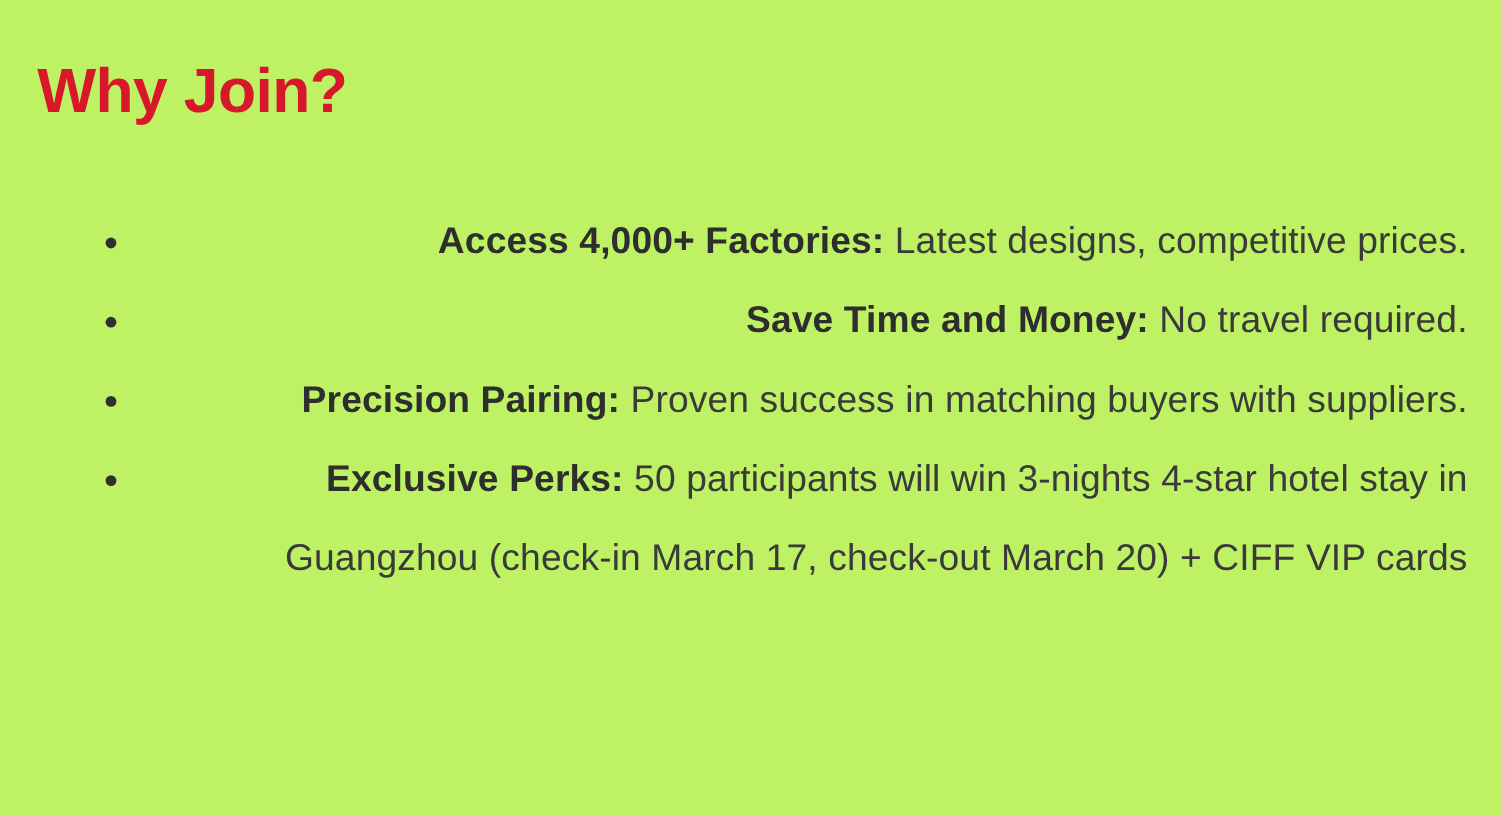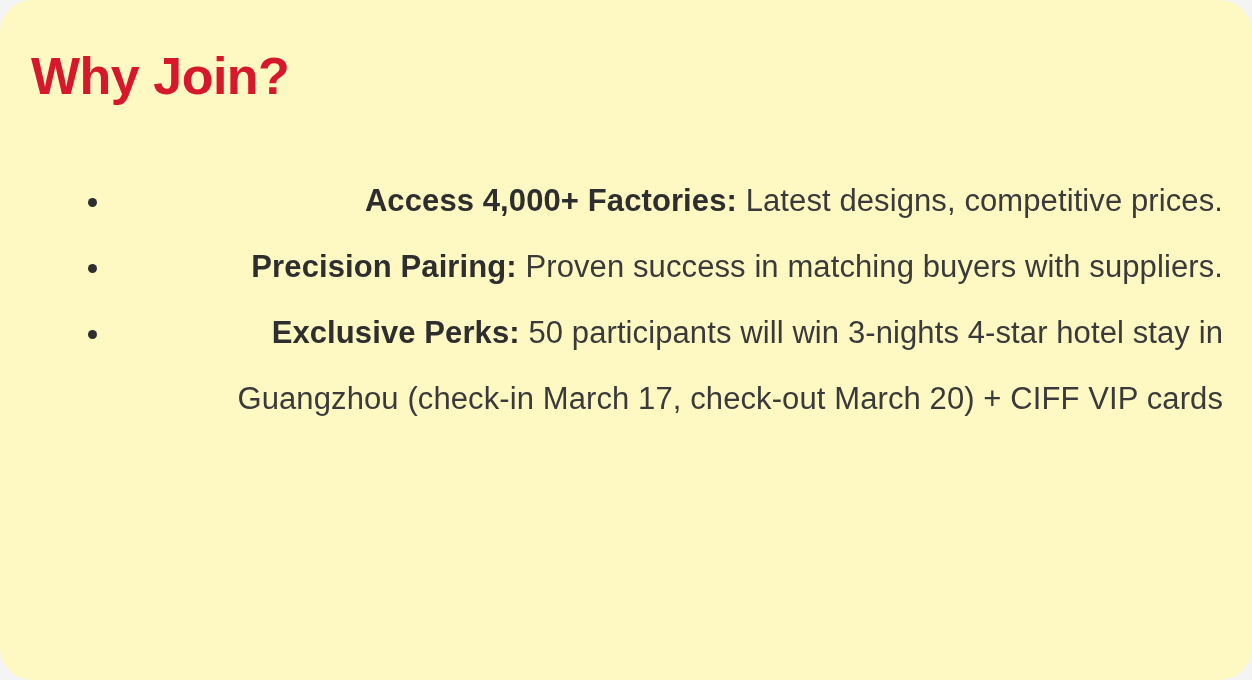--- a/index.html
+++ b/index.html
@@ -10,23 +10,22 @@
     width: 1252px;
     height: 680px;
     background: #f4f4f4;
     font-family: "Liberation Sans", sans-serif;
     overflow: hidden;
   }
   .slide {
     position: relative;
     width: 1252px;
     height: 680px;
-    background: #fef9c3;
+    background: #bef264;
     box-sizing: border-box;
-    border-radius: 32px;
   }
   .page-title {
     position: absolute;
     left: 31px;
     top: 47px;
     margin: 0;
     font-size: 52px;
     font-weight: 800;
     letter-spacing: -0.5px;
     line-height: 1.15;
@@ -78,20 +77,23 @@
 <div class="slide">
 
   <h1 class="page-title">Why Join?</h1>
 
   <ul class="benefits-list">
 
     <li class="benefit-item">
       <span class="benefit-label">Access 4,000+ Factories:</span><span> </span><span class="benefit-text">Latest designs, competitive prices.</span>
     </li>
 
+    <li class="benefit-item">
+      <span class="benefit-label">Save Time and Money:</span><span> </span><span class="benefit-text">No travel required.</span>
+    </li>
 
     <li class="benefit-item">
       <span class="benefit-label">Precision Pairing:</span><span> </span><span class="benefit-text">Proven success in matching buyers with suppliers.</span>
     </li>
 
     <li class="benefit-item">
       <span class="benefit-label">Exclusive Perks:</span><span> </span><span class="benefit-text">50 participants will win 3-nights 4-star hotel stay in Guangzhou (check-in March 17, check-out March 20) + CIFF VIP cards</span>
     </li>
 
   </ul>

